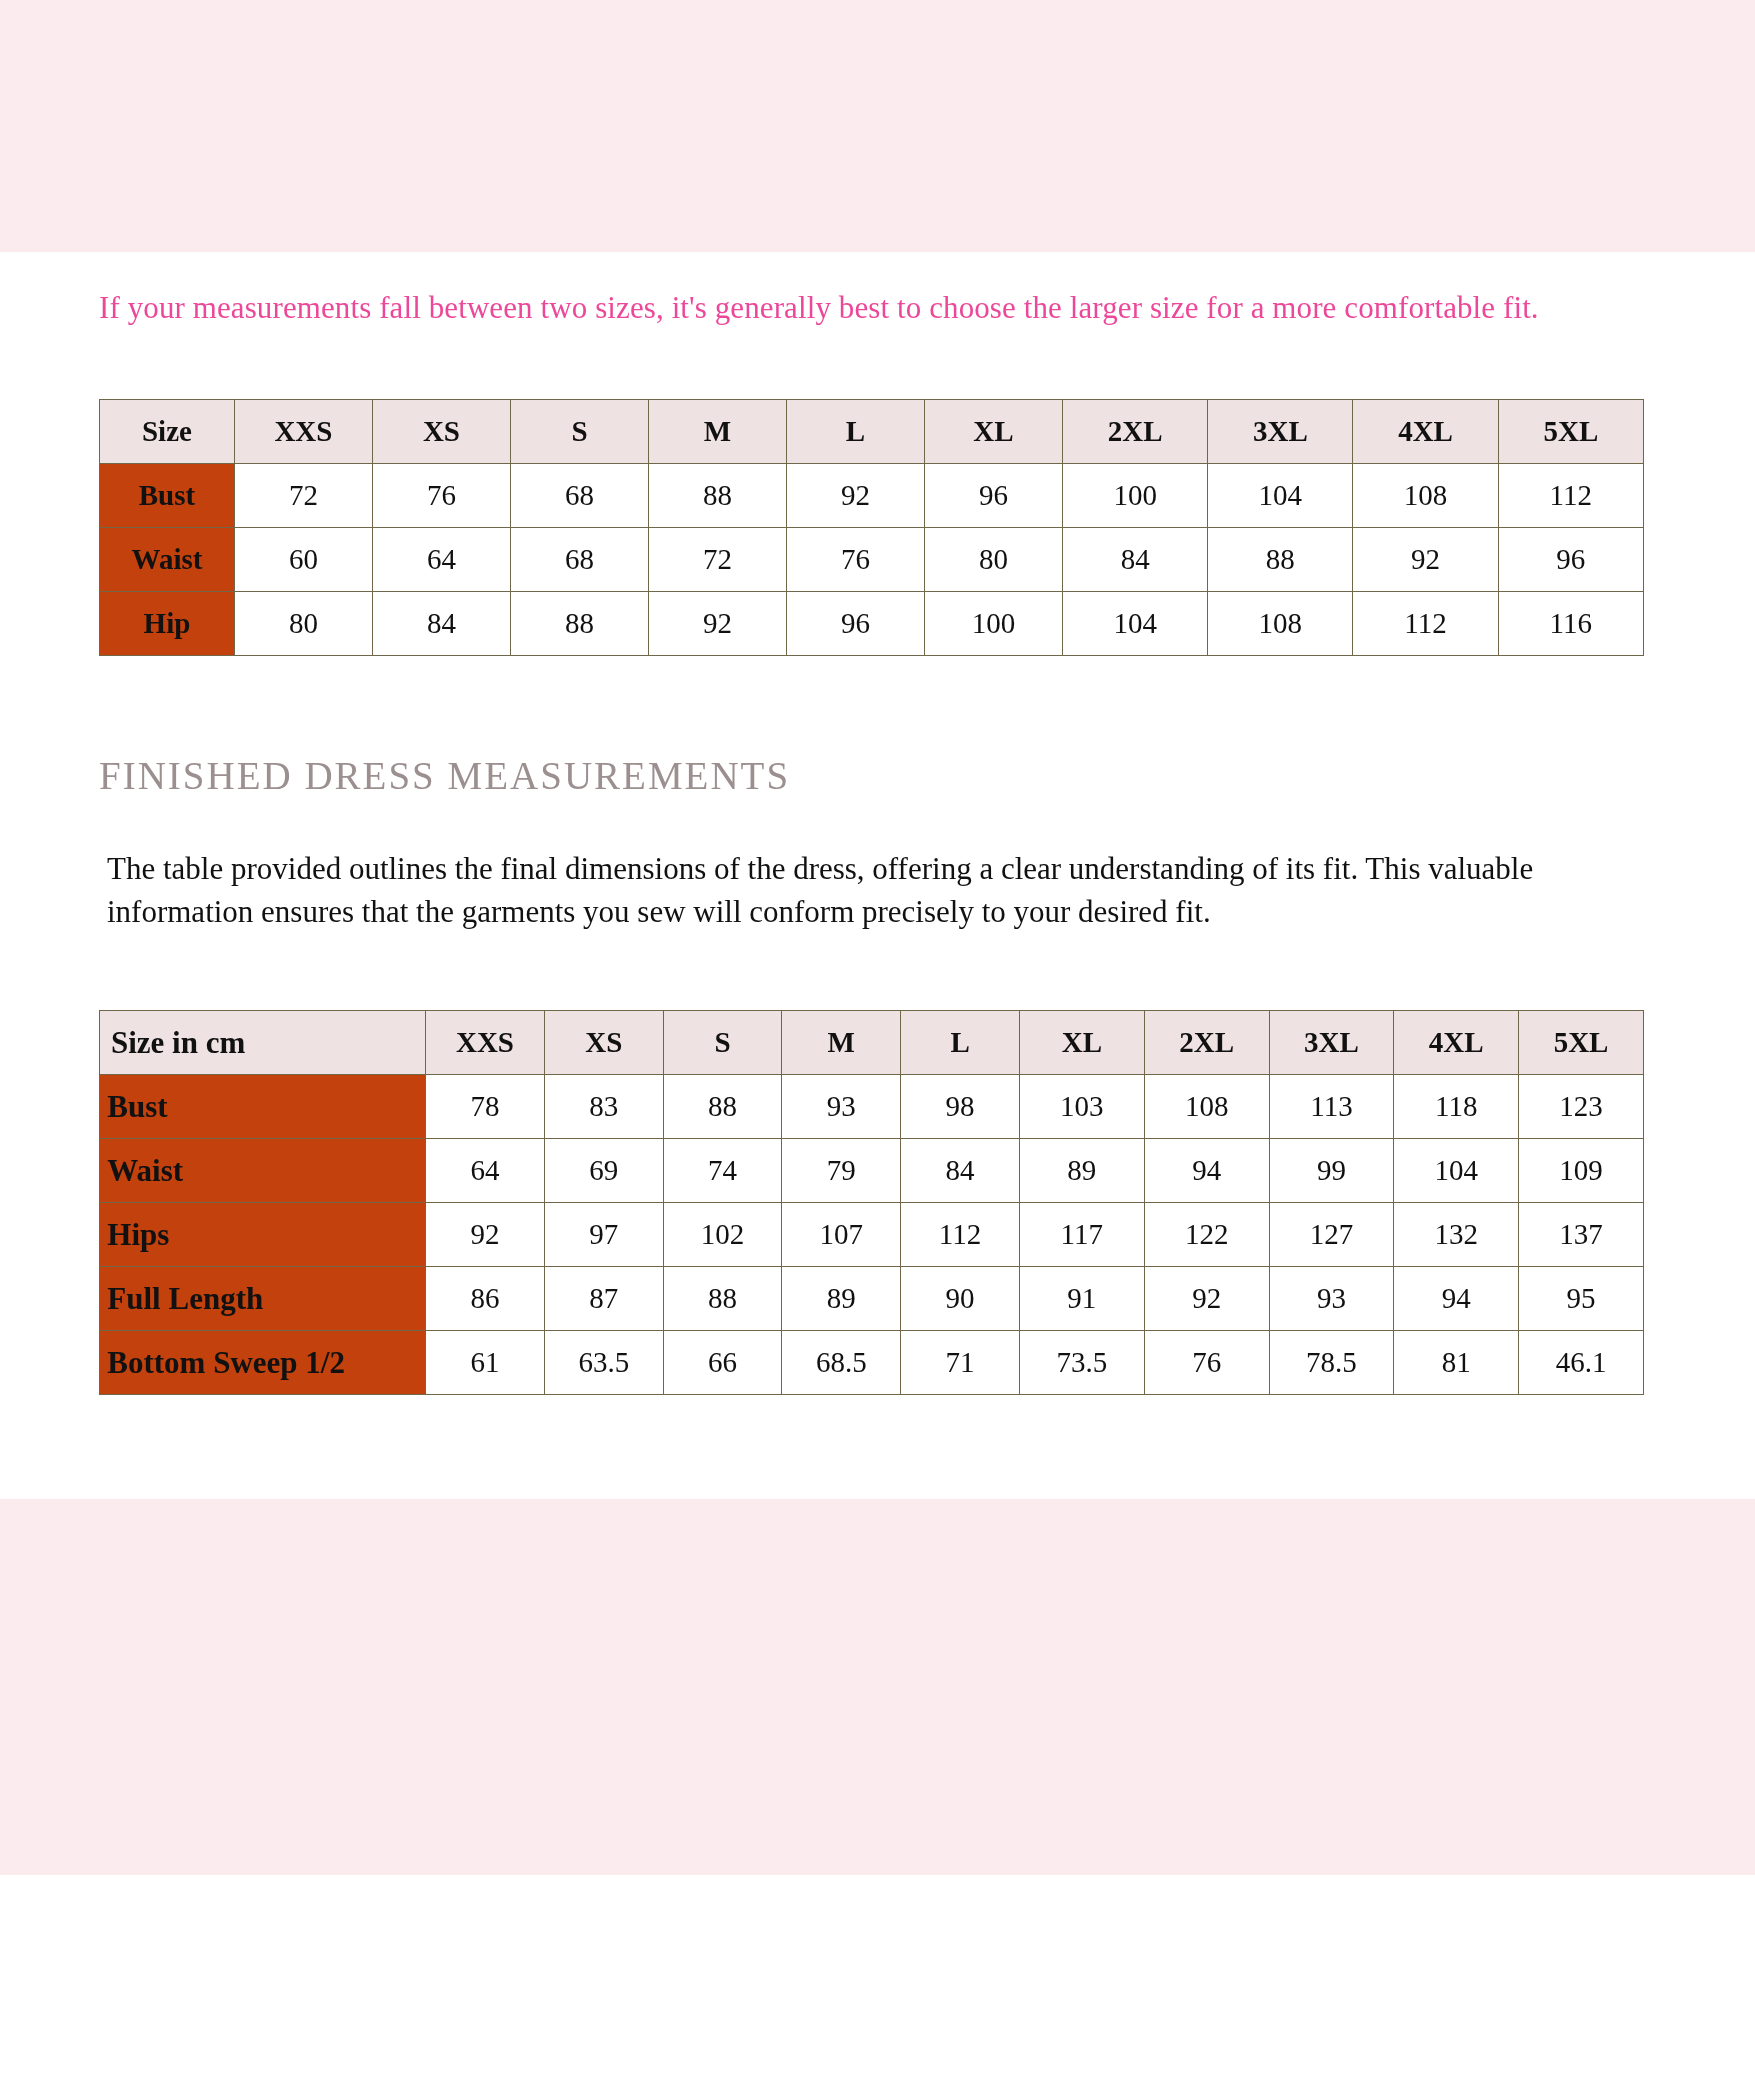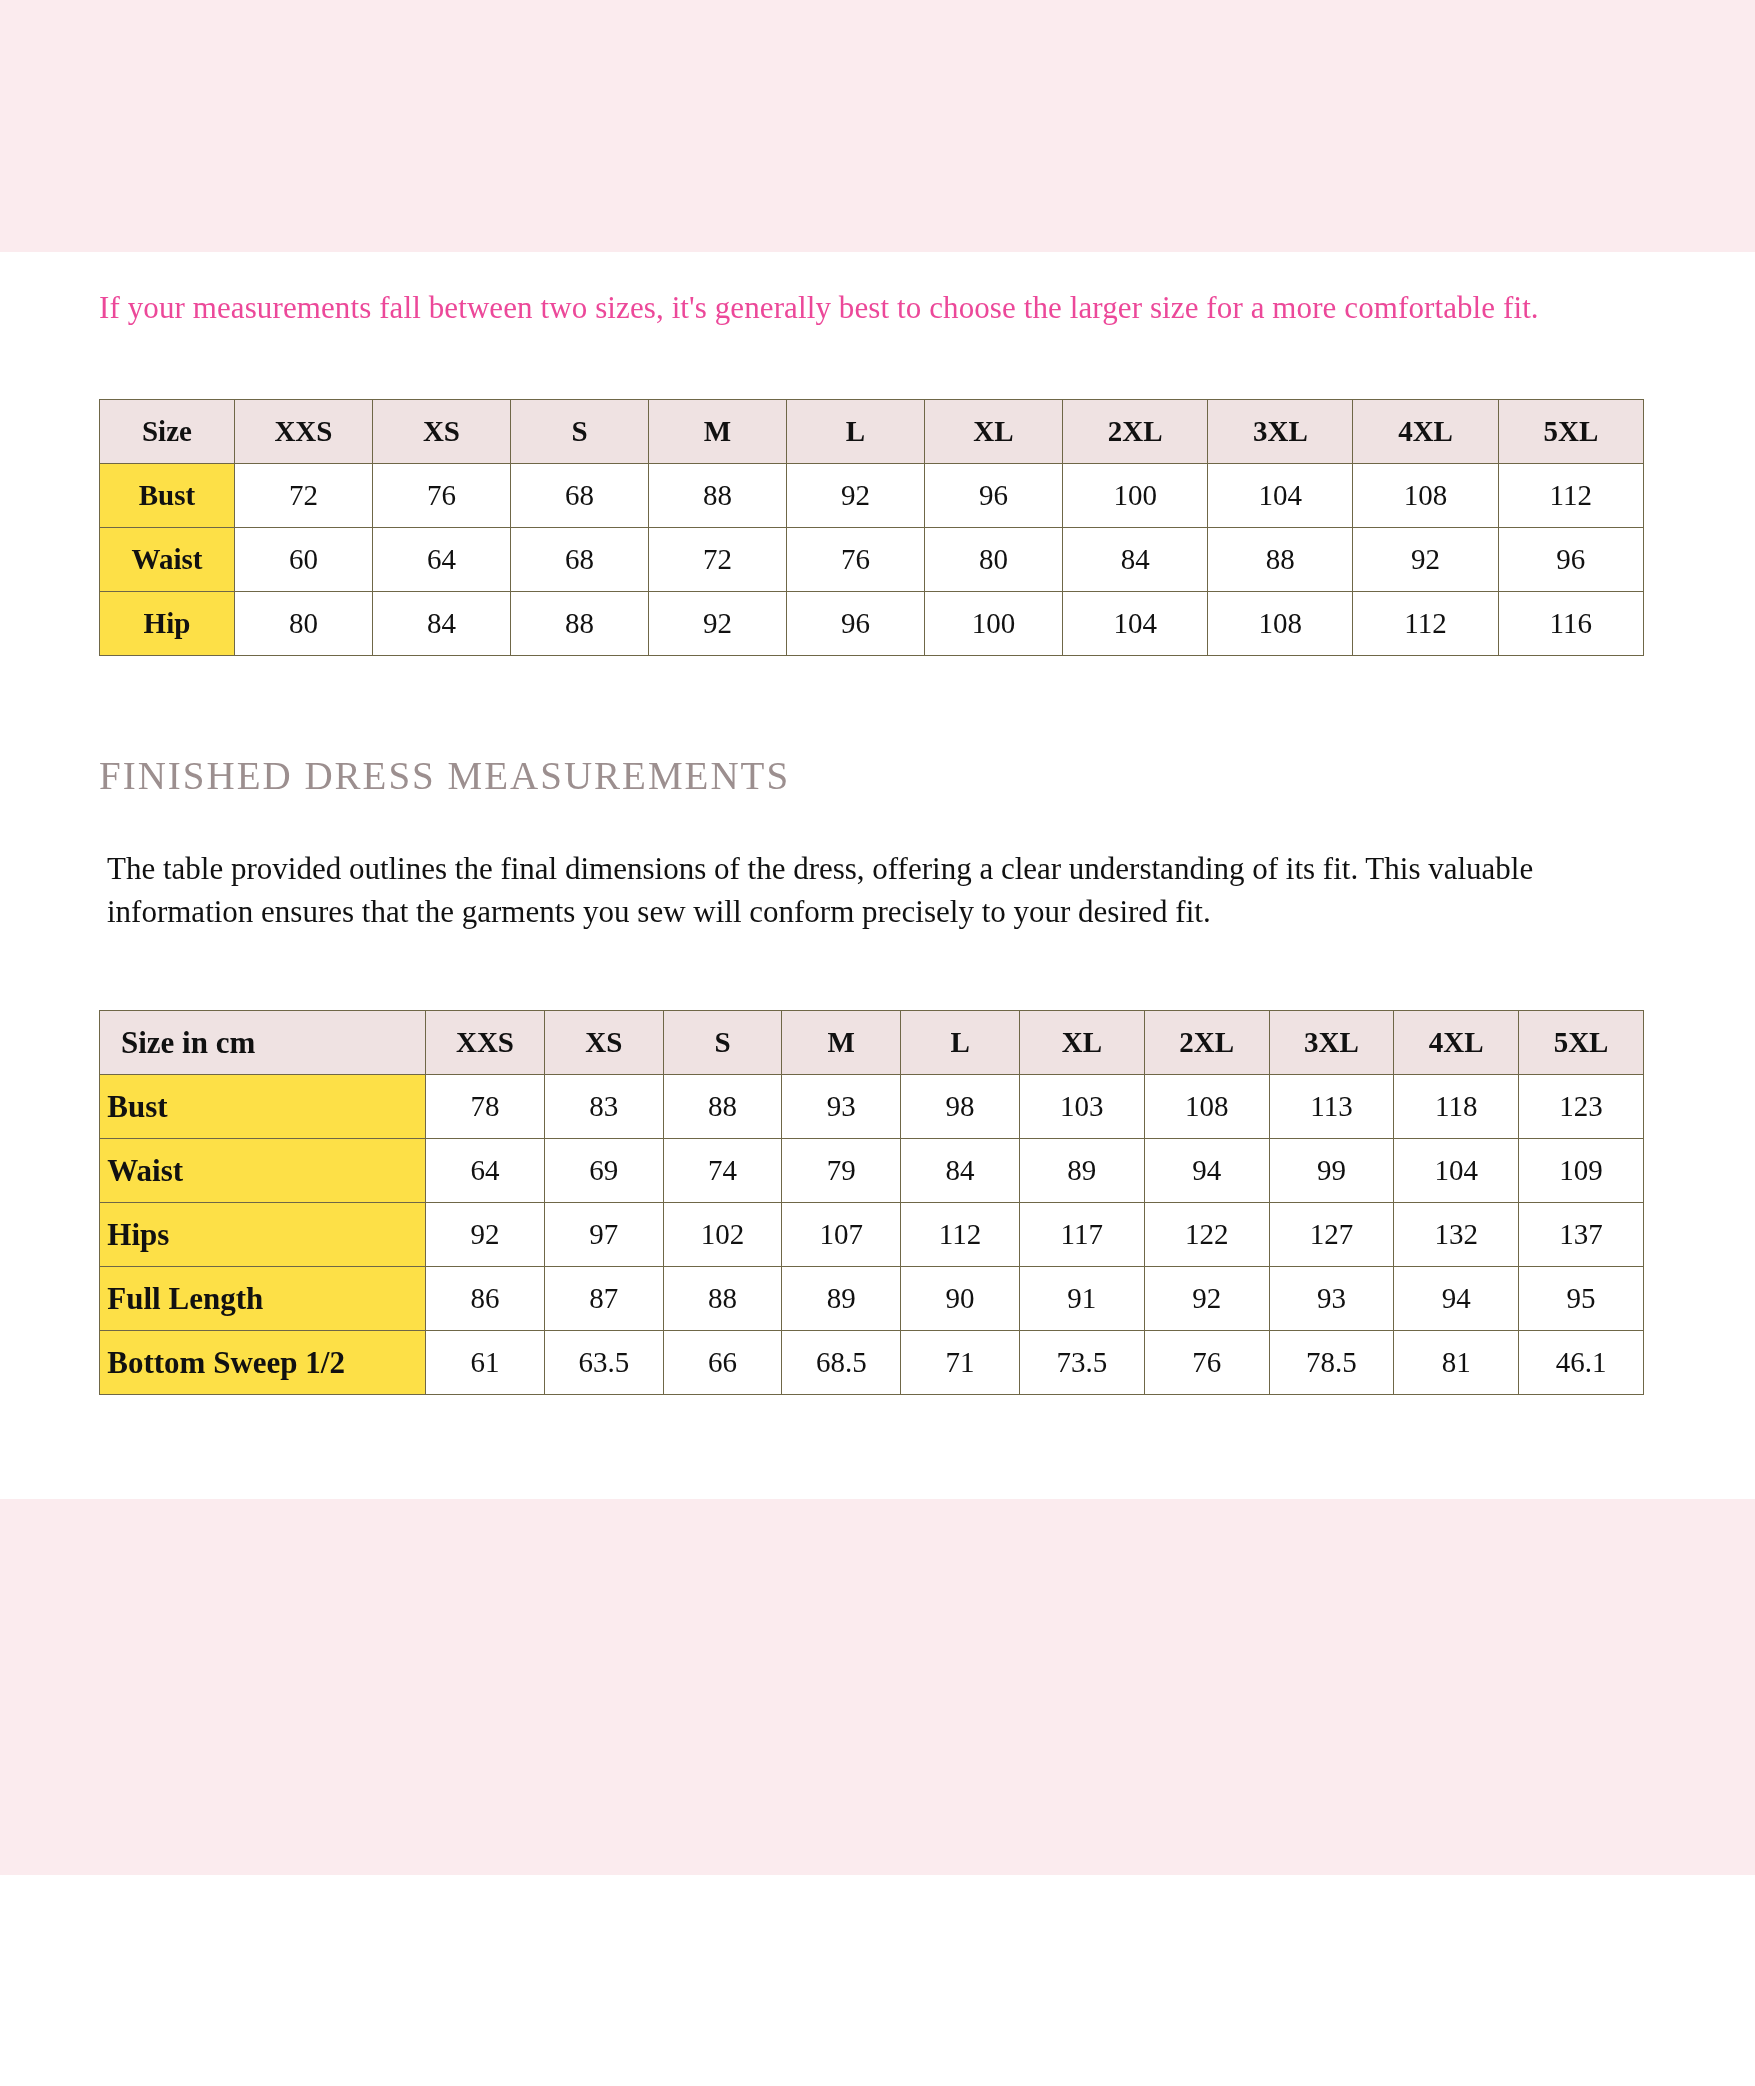--- a/index.html
+++ b/index.html
@@ -71,21 +71,21 @@
     color: #111111;
     text-align: center;
     vertical-align: middle;
     padding: 0;
     background: #ffffff;
   }
   table.size-table .hdr-cell {
     background: #efe2e2;
   }
   table.size-table .row-label {
-    background: #fde047;
+    background: #c2410c;
     font-weight: bold;
   }
   table.size-table td.num {
     font-weight: normal;
     font-size: 29px;
   }
 
   
   #table-one { margin-top: 0; }
   #table-one tr { height: 64px; }
@@ -94,21 +94,21 @@
 
   
   #table-two tr { height: 64px; }
   #table-two .row-label {
     text-align: left;
     padding-left: 7.3px;
     font-size: 31px;
   }
   #table-two th.hdr-label {
     text-align: left;
-    padding-left: 21px;
+    padding-left: 11px;
     font-size: 31px;
     margin-left: 24px;
   }
   #table-two .hdr-cell { font-size: 29px; }
 
   .spacer-a { height: 69px; }
   .spacer-b { height: 97px; }
   .spacer-c { height: 42px; }
   .spacer-d { height: 69px; }
   .spacer-e { height: 104px; }

